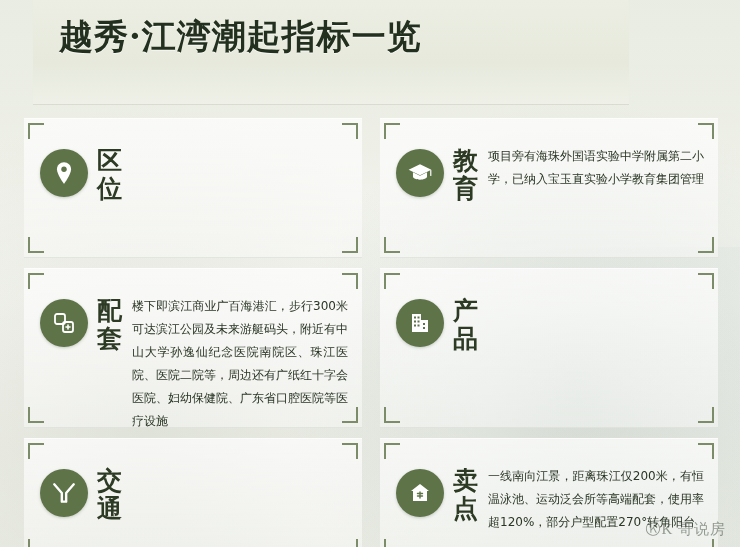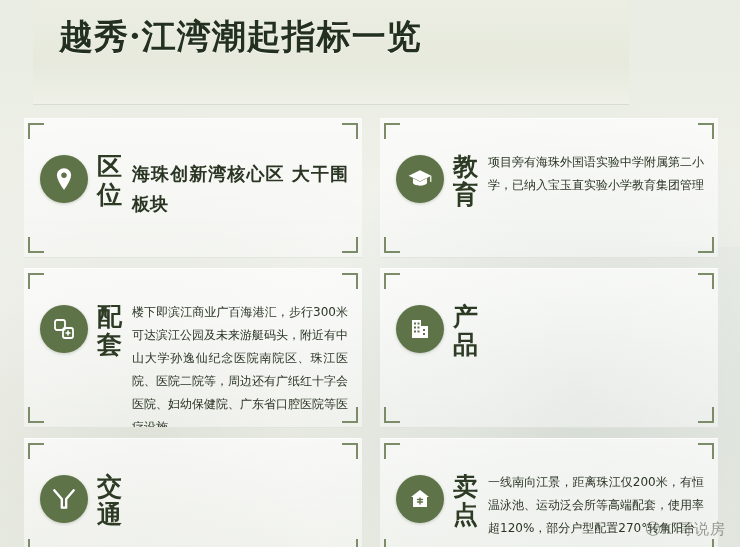--- a/index.html
+++ b/index.html
@@ -54,21 +54,21 @@
     display:grid;
     grid-template-columns:338px 338px;
     grid-template-rows:140px 160px 122px;
     column-gap:18px;
     row-gap:10px;
   }
   .card{
     position:relative;
     display:flex;
     align-items:flex-start;
-    padding:18px 8px 10px 6px;
+    padding:12px 8px 10px 6px;
     box-sizing:border-box;
     background:linear-gradient(180deg, rgba(255,255,255,0.72) 0%, rgba(255,255,255,0.42) 100%);
     border-top:1px solid rgba(255,255,255,0.85);
     border-bottom:1px solid rgba(160,170,150,0.25);
     overflow:hidden;
   }
   .card .corner{
     position:absolute;width:14px;height:14px;pointer-events:none;
     border-color:#7d8c68;
   }
@@ -141,21 +141,20 @@
       <span class="corner tr"></span>
       <span class="corner bl"></span>
       <span class="corner br"></span>
       <div class="badge">
         <svg width="26" height="26" viewBox="0 0 24 24" fill="none">
           <path d="M12 2c-3.6 0-6.5 2.9-6.5 6.5C5.5 13.5 12 22 12 22s6.5-8.5 6.5-13.5C18.5 4.9 15.6 2 12 2z" fill="#ffffff"></path>
           <circle cx="12" cy="8.6" r="2.5" fill="#5e7348"></circle>
         </svg>
       </div>
       <div class="cat one-col">区位</div>
-      <div class="body big">海珠创新湾核心区 大干围板块</div>
     </div>
 
     <div class="card">
       <span class="corner tl"></span>
       <span class="corner tr"></span>
       <span class="corner bl"></span>
       <span class="corner br"></span>
       <div class="badge">
         <svg width="26" height="26" viewBox="0 0 24 24" fill="none">
           <path d="M12 4L1.5 9 12 14l10.5-5L12 4z" fill="#ffffff"></path>

